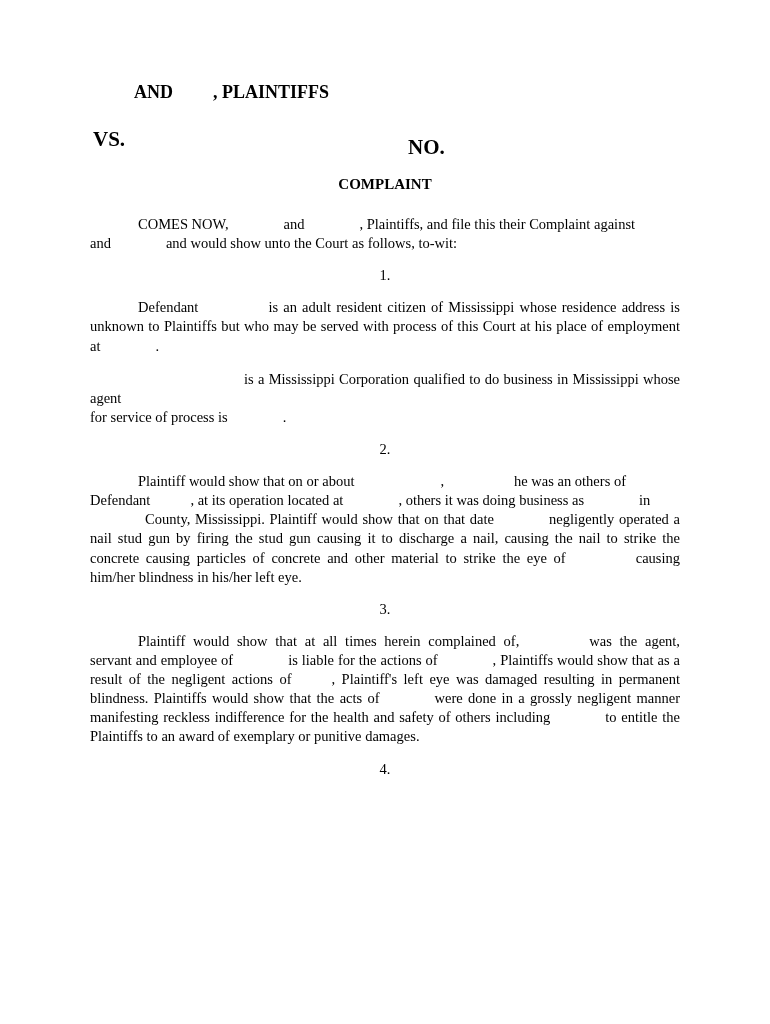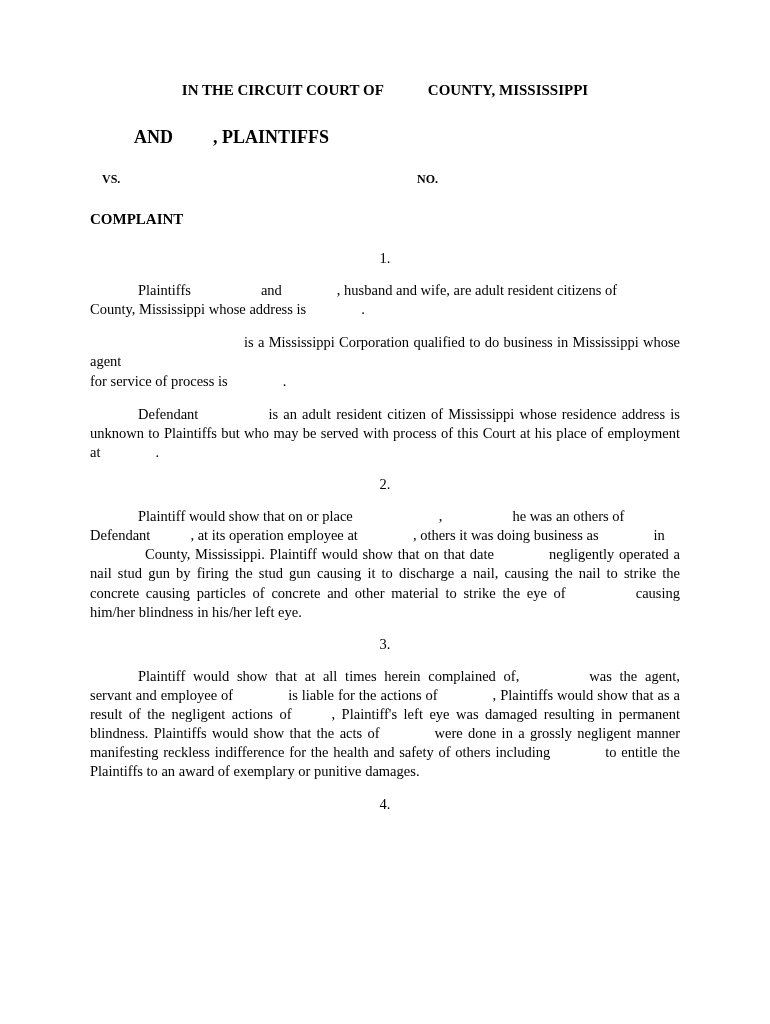--- a/index.html
+++ b/index.html
@@ -35,30 +35,31 @@
     font-size: 18px;
     margin: 0 0 24px 0;
     padding-left: 44px;
   }
   .party-line .gap {
     display: inline-block;
     width: 40px;
   }
   .vs-line {
     font-weight: bold;
-    font-size: 12px;
-    margin: 0 0 24px 12px;
+    font-size: 21px;
+    margin: 0 0 24px 3px;
     position: relative;
   }
   .vs-line .no-label {
     position: absolute;
     left: 315px;
-    top: 0;
+    top: 8px;
   }
   .title-complaint {
+    text-align: center;
     font-weight: bold;
     font-size: 15px;
     margin: 0 0 22px 0;
   }
   p.body {
     font-size: 14.5px;
     line-height: 1.32;
     text-align: justify;
     margin: 0 0 14px 0;
     text-indent: 0;
@@ -77,59 +78,56 @@
   .sp-s  { display: inline-block; width: 40px; }
   .sp-m  { display: inline-block; width: 55px; }
   .sp-l  { display: inline-block; width: 70px; }
   .sp-xl { display: inline-block; width: 86px; }
 </style>
 </head>
 <body>
 
 <div class="page">
 
-  <div class="court-line">
-    <span>IN THE CIRCUIT COURT OF</span><span class="gap-court"></span><span>COUNTY, MISSISSIPPI</span>
-  </div>
 
   <div class="party-line">
     <span>AND</span><span class="gap"></span><span>, PLAINTIFFS</span>
   </div>
 
   <div class="vs-line">
     <span>VS.</span>
     <span class="no-label">NO.</span>
   </div>
 
 
   <div class="title-complaint">COMPLAINT</div>
 
+  <p class="body indent">
+    <span>COMES NOW,</span><span class="sp-m"></span><span>and</span><span class="sp-m"></span><span>, Plaintiffs, and file this their Complaint against</span><br>
+    <span>and</span><span class="sp-m"></span><span>and would show unto the Court as follows, to-wit:</span>
+  </p>
 
   <div class="num">1.</div>
 
+
   <p class="body indent">
-    <span>Plaintiffs</span><span class="sp-l"></span><span>and</span><span class="sp-m"></span><span>, husband and wife, are adult resident citizens of</span><br>
-    <span>County, Mississippi whose address is</span><span class="sp-m"></span><span>.</span>
+    <span>Defendant</span><span class="sp-l"></span><span>is an adult resident citizen of Mississippi whose residence address is</span>
+    <span>unknown to Plaintiffs but who may be served with process of this Court at his place of employment at</span><span class="sp-m"></span><span>.</span>
   </p>
 
   <p class="body indent-wide">
     <span class="sp-l"></span><span>is a Mississippi Corporation qualified to do business in Mississippi whose agent</span><br>
     <span>for service of process is</span><span class="sp-m"></span><span>.</span>
   </p>
 
-  <p class="body indent">
-    <span>Defendant</span><span class="sp-l"></span><span>is an adult resident citizen of Mississippi whose residence address is</span>
-    <span>unknown to Plaintiffs but who may be served with process of this Court at his place of employment at</span><span class="sp-m"></span><span>.</span>
-  </p>
-
   <div class="num">2.</div>
 
   <p class="body indent">
-    <span>Plaintiff would show that on or place</span><span class="sp-xl"></span><span>,</span><span class="sp-l"></span><span>he was an others of</span><br>
-    <span>Defendant</span><span class="sp-s"></span><span>, at its operation employee at</span><span class="sp-m"></span><span>, others it was doing business as</span><span class="sp-m"></span><span>in</span><br>
+    <span>Plaintiff would show that on or about</span><span class="sp-xl"></span><span>,</span><span class="sp-l"></span><span>he was an others of</span><br>
+    <span>Defendant</span><span class="sp-s"></span><span>, at its operation located at</span><span class="sp-m"></span><span>, others it was doing business as</span><span class="sp-m"></span><span>in</span><br>
     <span class="sp-m"></span><span>County, Mississippi. Plaintiff would show that on that date</span><span class="sp-m"></span><span>negligently operated a nail stud gun by firing the stud gun causing it to discharge a nail, causing the nail to strike the concrete causing particles of concrete and other material to strike the eye of</span><span class="sp-l"></span><span>causing him/her blindness in his/her left eye.</span>
   </p>
 
   <div class="num">3.</div>
 
   <p class="body indent">
     <span>Plaintiff would show that at all times herein complained of,</span><span class="sp-l"></span><span>was the agent, servant and employee of</span><span class="sp-m"></span><span>is liable for the actions of</span><span class="sp-m"></span><span>, Plaintiffs would show that as a result of the negligent actions of</span><span class="sp-s"></span><span>, Plaintiff's left eye was damaged resulting in permanent blindness. Plaintiffs would show that the acts of</span><span class="sp-m"></span><span>were done in a grossly negligent manner manifesting reckless indifference for the health and safety of others including</span><span class="sp-m"></span><span>to entitle the Plaintiffs to an award of exemplary or punitive damages.</span>
   </p>
 
   <div class="num">4.</div>

